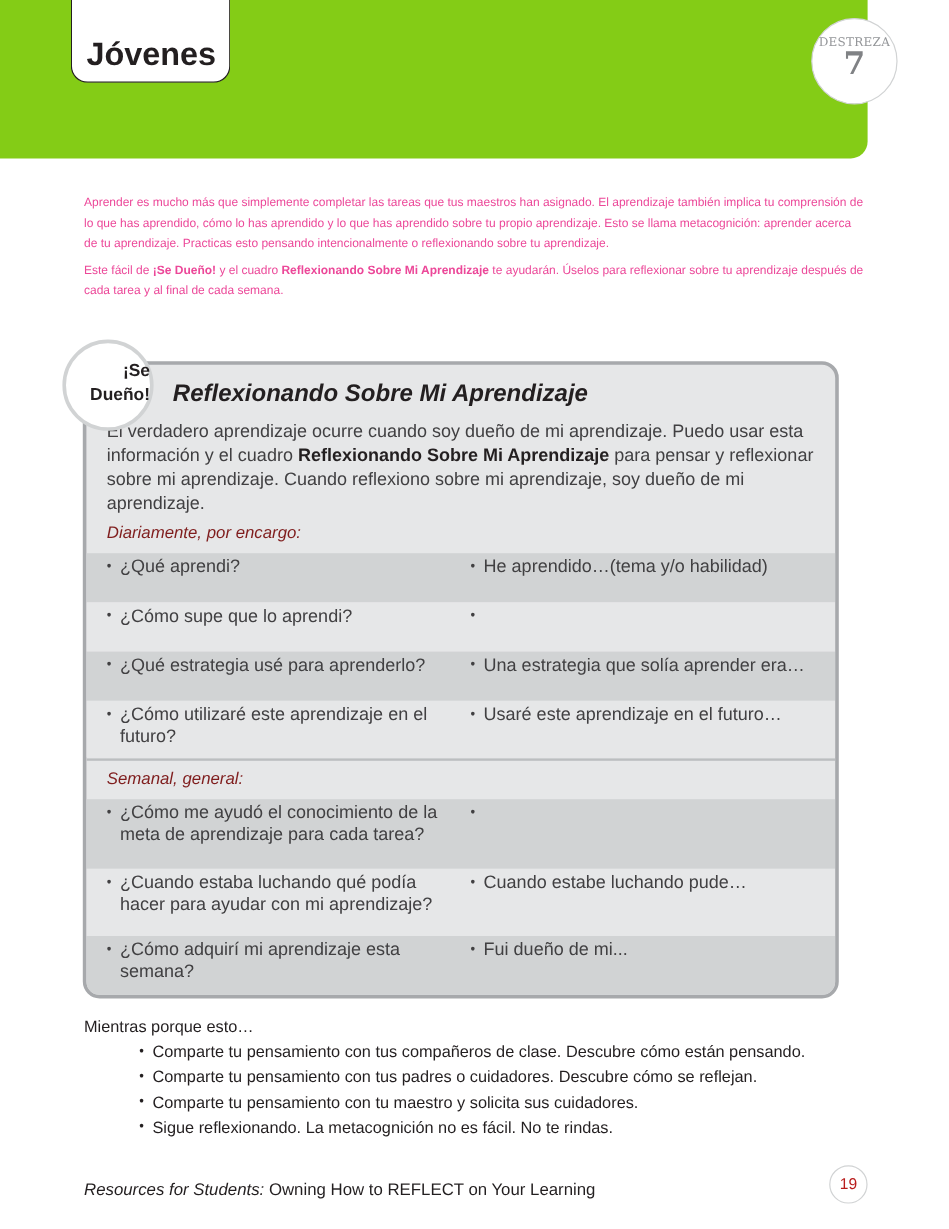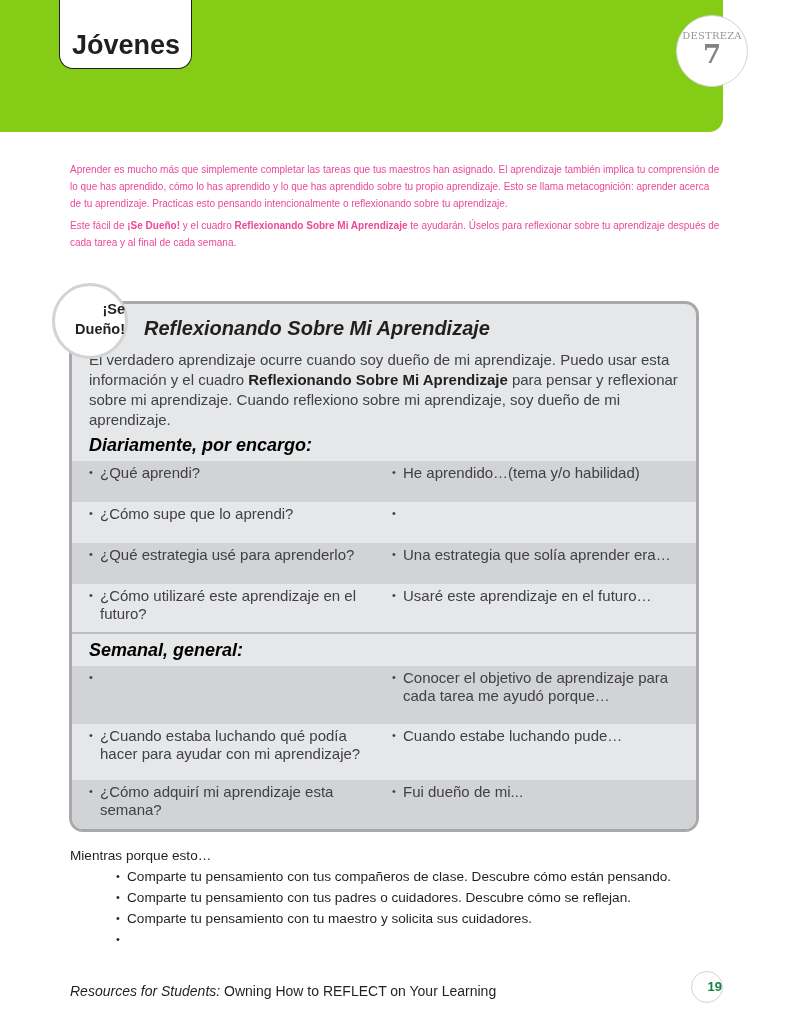--- a/index.html
+++ b/index.html
@@ -38,41 +38,41 @@
     background: #e6e7e8; border: 3px solid #a7a9ac; border-radius: 14px; overflow: hidden;
   }
   .owner-badge {
     position: absolute; left: 52px; top: 283px; width: 76px; height: 76px; border-radius: 50%;
     background: #ffffff; border: 3px solid #d1d3d4; text-align: right; z-index: 2;
     font-size: 14.5px; font-weight: bold; line-height: 20px; padding-top: 13px; color: #231f20;
   }
   .panel-title { position: absolute; left: 72px; top: 13px; font-size: 20px; font-weight: bold; font-style: italic; color: #231f20; white-space: nowrap; }
   .panel-intro { position: absolute; left: 17px; top: 46px; width: 600px; font-size: 15px; line-height: 20px; color: #414042; }
   .panel-intro b { color: #231f20; }
-  .section-head { position: absolute; left: 17px; font-size: 18px; font-weight: bold; font-style: italic; color: #000000; }
+  .section-head { position: absolute; left: 17px; font-size: 14px; font-weight: normal; font-style: italic; color: #7f1d1d; }
 
   .rows { position: absolute; left: 0; width: 624px; }
   .row { display: flex; width: 100%; }
   .row.dark { background: #d1d3d4; }
   .row.light { background: #e6e7e8; }
   .cell { width: 50%; padding: 3px 10px 0 17px; font-size: 15px; line-height: 17.5px; color: #414042; display: flex; }
   .cell .dot { width: 11px; flex: none; font-size: 11px; }
   .cell:last-child { padding-left: 8px; }
   .divider { position: absolute; left: 0; width: 624px; height: 2px; background: #bcbec0; }
 
   .after { position: absolute; left: 70px; top: 847px; width: 660px; font-size: 13.6px; line-height: 17px; color: #231f20; }
   .after ul { list-style: none; margin-left: 46px; margin-top: 4px; }
   .after li { display: flex; margin-bottom: 4px; }
   .after li .dot { width: 11px; flex: none; font-size: 11px; }
 
   .footer-text { position: absolute; left: 70px; top: 983px; font-size: 14px; color: #231f20; white-space: nowrap; }
   .footer-text i { font-style: italic; }
   .page-num {
     position: absolute; left: 691px; top: 971px; width: 32px; height: 32px; border-radius: 50%;
-    border: 1.5px solid #d1d3d4; text-align: right; line-height: 29px; font-size: 13px; font-weight: bold; color: #15803d;
+    border: 1.5px solid #d1d3d4; text-align: center; line-height: 29px; font-size: 13px; font-weight: normal; color: #b91c1c;
   }
 </style>
 </head>
 <body>
 
 <div class="header-band">
   <div class="level-tab">
     <span>Jóvenes</span>
   </div>
 </div>
@@ -137,24 +137,24 @@
         </div>
     </div>
   </div>
   <div class="divider" style="top:328px;"></div>
 
   <div class="section-head" style="top:336px;">Semanal, general:</div>
   <div class="rows" style="top:362px;">
     <div class="row dark" style="height:58px;">
       <div class="cell">
           <span class="dot">•</span>
-        </div>
-      <div class="cell">
-          <span class="dot">•</span>
-          <span>Conocer el objetivo de aprendizaje para cada tarea me ayudó porque…</span>
+          <span>¿Cómo me ayudó el conocimiento de la meta de aprendizaje para cada tarea?</span>
+        </div>
+      <div class="cell">
+          <span class="dot">•</span>
         </div>
     </div>
     <div class="row light" style="height:56px;">
       <div class="cell">
           <span class="dot">•</span>
           <span>¿Cuando estaba luchando qué podía hacer para ayudar con mi aprendizaje?</span>
         </div>
       <div class="cell">
           <span class="dot">•</span>
           <span>Cuando estabe luchando pude…</span>
@@ -183,18 +183,19 @@
     <li>
         <span class="dot">•</span>
         <span>Comparte tu pensamiento con tus padres o cuidadores. Descubre cómo se reflejan.</span>
       </li>
     <li>
         <span class="dot">•</span>
         <span>Comparte tu pensamiento con tu maestro y solicita sus cuidadores.</span>
       </li>
     <li>
         <span class="dot">•</span>
+        <span>Sigue reflexionando. La metacognición no es fácil. No te rindas.</span>
       </li>
   </ul>
 </div>
 
 <div class="footer-text"><i>Resources for Students:</i><span> Owning How to REFLECT on Your Learning</span></div>
 <div class="page-num">19</div>
 
 </body></html>

